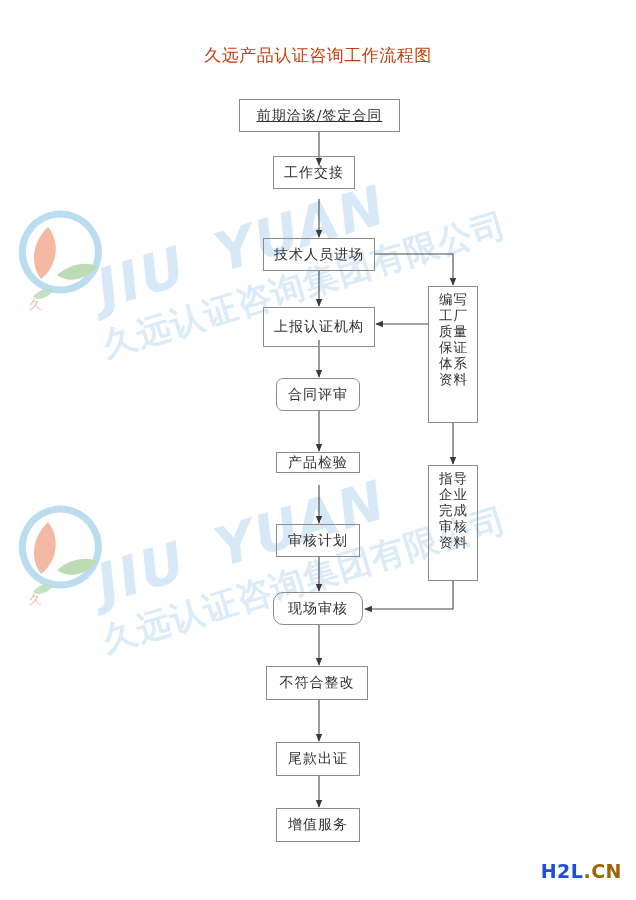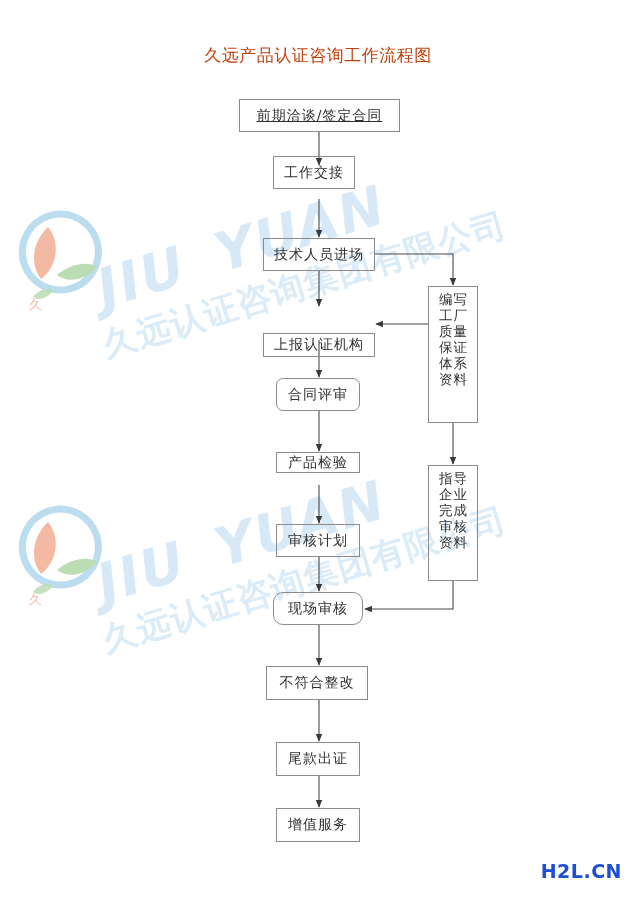--- a/index.html
+++ b/index.html
@@ -87,21 +87,21 @@
     position: absolute;
     right: 14px;
     bottom: 18px;
     font-size: 19px;
     font-weight: bold;
     letter-spacing: 0.5px;
     z-index: 4;
     font-family: "DejaVu Sans", "Liberation Sans", sans-serif;
   }
   #site-watermark .wm-a { color: #1d4ed8; }
-  #site-watermark .wm-b { color: #1d4ed8; }
+  #site-watermark .wm-b { color: #a16207; }
 </style>
 </head>
 <body>
 
 <svg id="watermark-layer" viewBox="0 0 636 900" xmlns="http://www.w3.org/2000/svg">
   <defs>
     <g id="jy-mark">
 
       <g>
         <path d="M18,54 a38,38 0 1,1 62,22" fill="none" stroke="#bcdcf0" stroke-width="7" stroke-linecap="round"></path>
@@ -168,21 +168,21 @@
   </div>
 
   <div class="flow-box" style="left:273px;top:156px;width:82px;height:33px;">
     <span>工作交接</span>
   </div>
 
   <div class="flow-box" style="left:263px;top:238px;width:112px;height:33px;">
     <span>技术人员进场</span>
   </div>
 
-  <div class="flow-box" style="left:263px;top:307px;width:112px;height:24px;margin-top:26px;">
+  <div class="flow-box" style="left:263px;top:307px;width:112px;height:40px;">
     <span>上报认证机构</span>
   </div>
 
   <div class="flow-box" style="left:276px;top:378px;width:84px;height:33px;border-radius:7px;">
     <span>合同评审</span>
   </div>
 
   <div class="flow-box" style="left:276px;top:452px;width:84px;height:21px;">
     <span>产品检验</span>
   </div>

